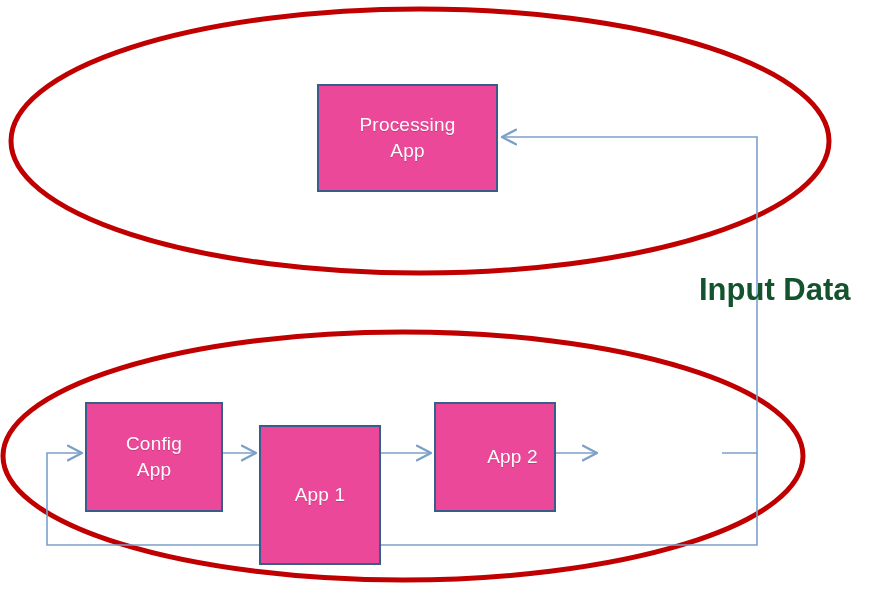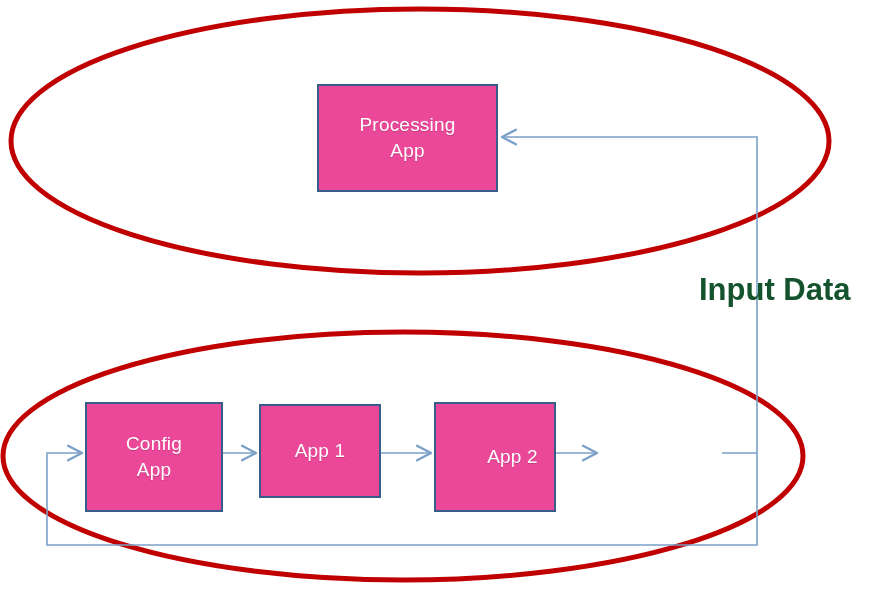--- a/index.html
+++ b/index.html
@@ -53,23 +53,23 @@
     height: 108px;
   }
   #box-config-app {
     left: 85px;
     top: 402px;
     width: 138px;
     height: 110px;
   }
   #box-app-1 {
     left: 259px;
-    top: 404px;
+    top: 425px;
     width: 122px;
-    height: 94px;
+    height: 140px;
   }
   #box-app-2 {
     left: 434px;
     top: 402px;
     width: 122px;
     height: 110px;
     padding-left: 35px;
   }
   #box-app-3 {
     left: 600px;

